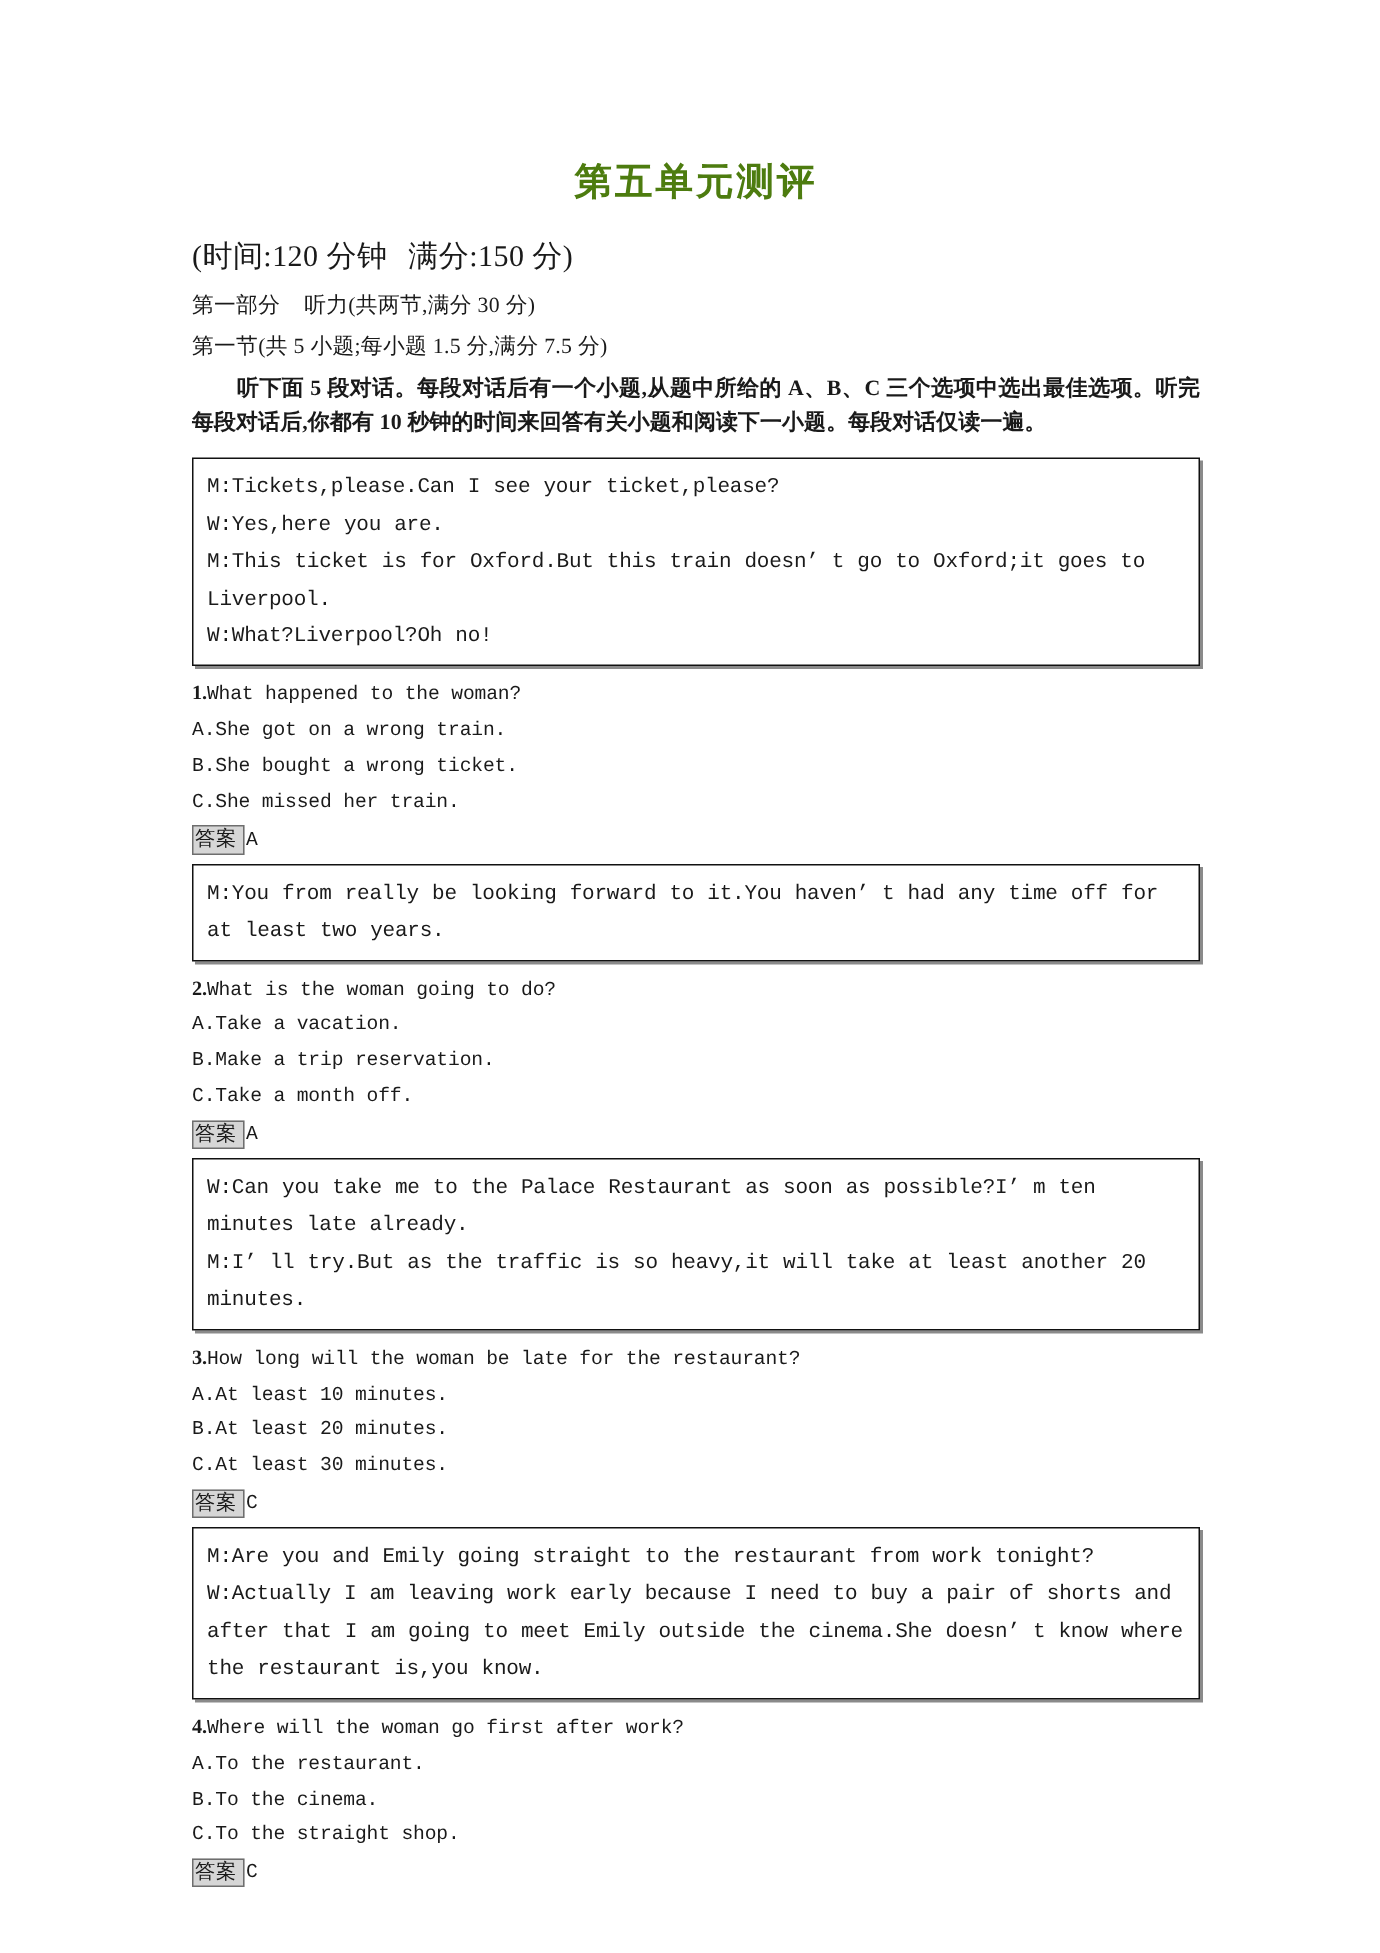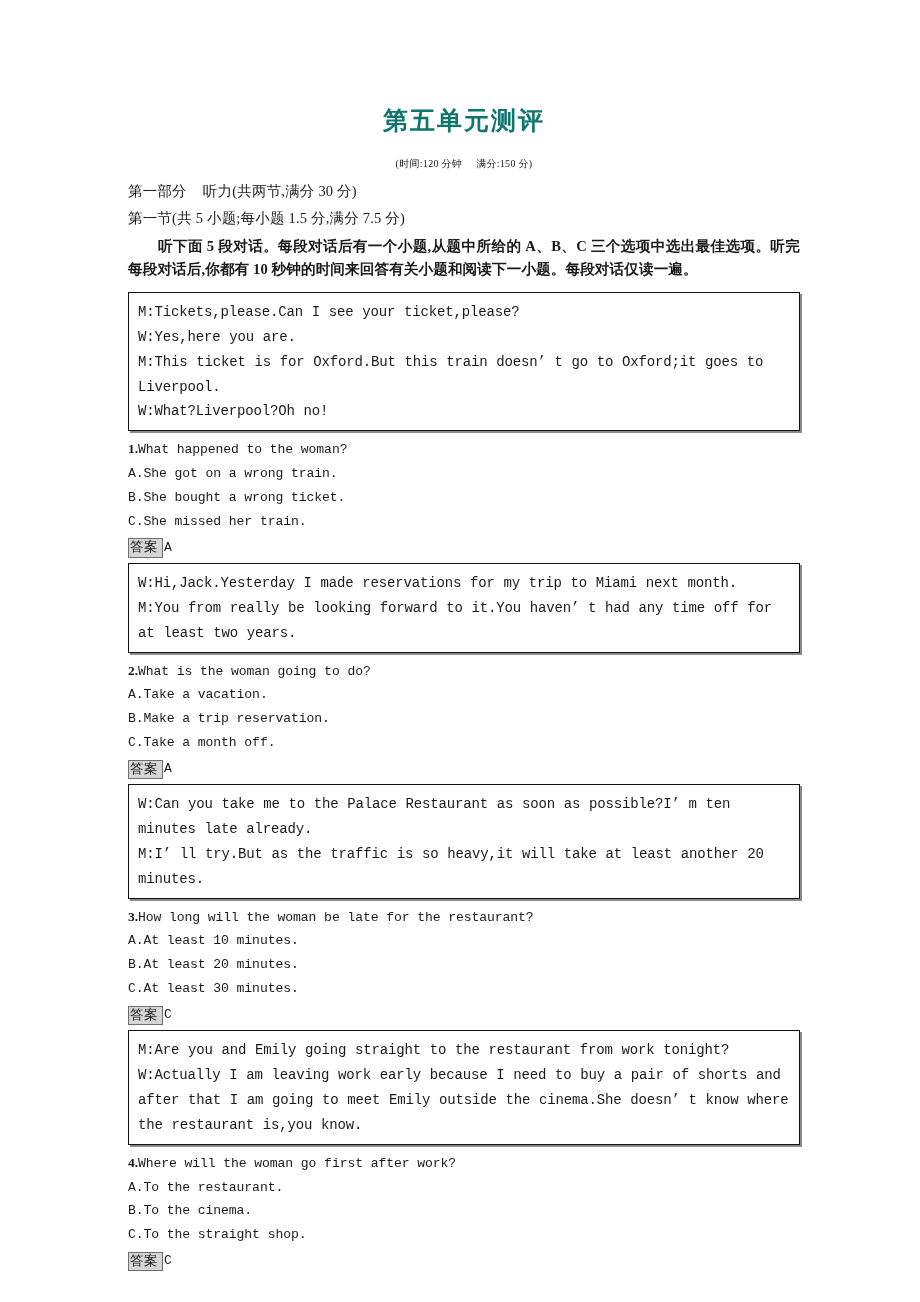--- a/index.html
+++ b/index.html
@@ -19,31 +19,30 @@
     position: relative;
     width: 920px;
     height: 1302px;
     box-sizing: border-box;
     padding: 104px 120px 0 128px;
   }
 
   
   .doc-title {
     text-align: center;
-    color: #0f766e;
+    color: #4d7c0f;
     font-size: 25px;
     font-weight: bold;
     letter-spacing: 2px;
     margin: 0 0 20px 0;
     font-family: "Liberation Serif", "DejaVu Serif", serif;
   }
 
   .doc-subtitle {
-    text-align: center;
-    font-size: 10px;
+    font-size: 20px;
     margin: 0 0 10px 0;
     letter-spacing: 0.3px;
   }
   .doc-subtitle .gap { display: inline-block; width: 14px; }
 
   
   .section-line {
     font-size: 14.5px;
     margin: 0 0 5px 0;
     line-height: 1.5;
@@ -146,21 +145,20 @@
   </div>
   <div class="question-block">
     <div class="q-stem"><span class="q-num">1.</span><span>What happened to the woman?</span></div>
     <div class="q-option">A.She got on a wrong train.</div>
     <div class="q-option">B.She bought a wrong ticket.</div>
     <div class="q-option">C.She missed her train.</div>
     <div class="answer-row"><span class="answer-badge">答案</span><span class="answer-value">A</span></div>
   </div>
 
   <div class="dialogue-box">
-    <div class="dialogue-line">W:Hi,Jack.Yesterday I made reservations for my trip to Miami next month.</div>
     <div class="dialogue-line">M:You from really be looking forward to it.You haven’ t had any time off for at least two years.</div>
   </div>
   <div class="question-block">
     <div class="q-stem"><span class="q-num">2.</span><span>What is the woman going to do?</span></div>
     <div class="q-option">A.Take a vacation.</div>
     <div class="q-option">B.Make a trip reservation.</div>
     <div class="q-option">C.Take a month off.</div>
     <div class="answer-row"><span class="answer-badge">答案</span><span class="answer-value">A</span></div>
   </div>
 

